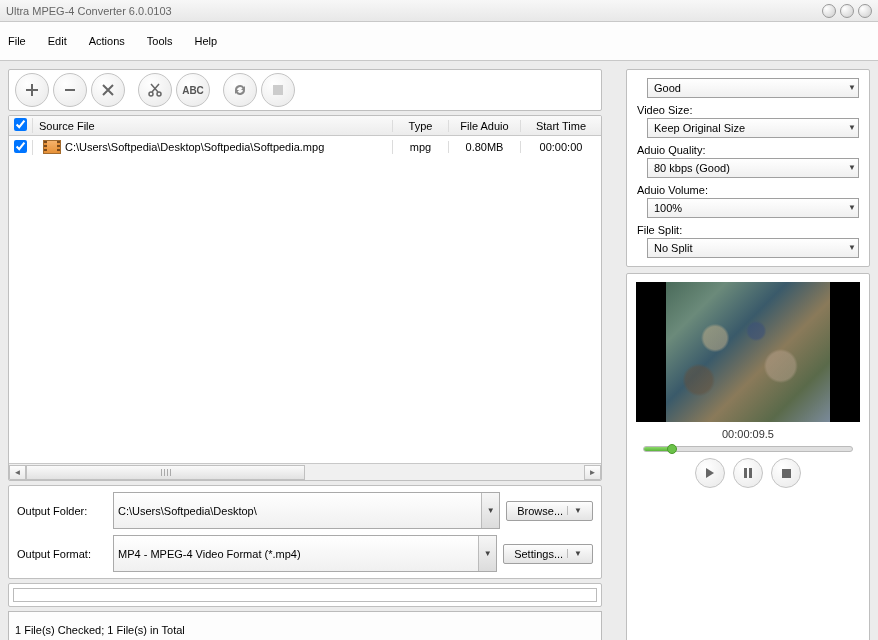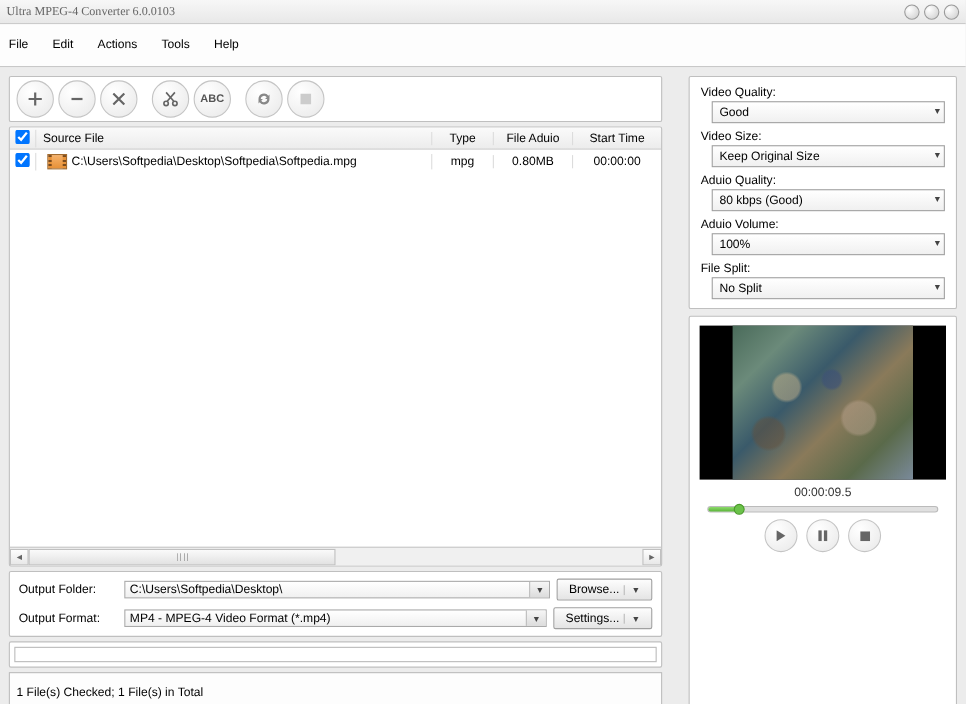--- a/index.html
+++ b/index.html
@@ -1,18 +1,18 @@
 <!DOCTYPE html>
 <html><head>
 <meta charset="utf-8">
 <style>
 * { box-sizing: border-box; margin: 0; padding: 0; }
 body { font-family: Tahoma, Arial, sans-serif; font-size: 11px; background: #ececec; width: 878px; height: 640px; overflow: hidden; }
 .titlebar { height: 22px; background: linear-gradient(#f7f7f7,#e8e8e8); border-bottom: 1px solid #c8c8c8; display: flex; align-items: center; padding: 0 6px; color: #666; font-size: 11px; }
-.titlebar .title { flex: 1; font-family: Liberation Serif, serif; }
+.titlebar .title { flex: 1; }
 .winbtns { display: flex; gap: 4px; }
 .winbtn { width: 14px; height: 14px; border-radius: 50%; background: radial-gradient(circle at 30% 30%, #fff, #ccc); border: 1px solid #999; }
 .menubar { height: 39px; background: #fdfdfd; border-bottom: 1px solid #c8c8c8; display: flex; align-items: center; padding: 0 8px; gap: 22px; }
 .menubar span { color: #000; cursor: default; }
 .app-body { display: flex; height: calc(640px - 44px); padding: 8px; gap: 24px; }
 .left { flex: 1; display: flex; flex-direction: column; gap: 4px; }
 .right { width: 244px; display: flex; flex-direction: column; gap: 6px; }
 .panel { background: #fff; border: 1px solid #bfbfbf; border-radius: 2px; }
 .toolbar { height: 42px; display: flex; align-items: center; padding: 0 6px; gap: 4px; }
 .tbtn { width: 34px; height: 34px; border-radius: 50%; background: radial-gradient(circle at 35% 30%, #fff, #e8e8e8); border: 1px solid #c4c4c4; display: flex; align-items: center; justify-content: center; font-size: 14px; color: #555; cursor: pointer; }
@@ -29,21 +29,21 @@
 .film-icon::before, .film-icon::after { content:""; position:absolute; top:0; bottom:0; width:3px; background: repeating-linear-gradient(#7a4a1c 0 2px,#e69138 2px 4px); }
 .film-icon::before { left:0; } .film-icon::after { right:0; }
 .scrollbar { height: 17px; background: #f0f0f0; border-top: 1px solid #c8c8c8; display: flex; align-items: center; }
 .sb-arrow { width: 17px; height: 15px; background: linear-gradient(#fdfdfd,#e8e8e8); border: 1px solid #c0c0c0; display:flex;align-items:center;justify-content:center;font-size:8px;color:#666; }
 .sb-track { flex: 1; height: 15px; position: relative; }
 .sb-thumb { position:absolute; left:0; width:50%; height:100%; background: linear-gradient(#fafafa,#e2e2e2); border:1px solid #c0c0c0; display:flex;align-items:center;justify-content:center; }
 .sb-grip { width:10px;height:7px;background:repeating-linear-gradient(90deg,#aaa 0 1px,transparent 1px 3px); }
 .output { padding: 6px 8px; display: flex; flex-direction: column; gap: 6px; }
 .orow { display: flex; align-items: center; gap: 6px; }
 .orow label { width: 90px; }
-.combo { flex: 1; height: 16px; border: 1px solid #aaa; background: linear-gradient(#fff,#f0f0f0); display: flex; align-items: center; padding: 0 4px; position: relative; }
+.combo { flex: 1; height: 37px; border: 1px solid #aaa; background: linear-gradient(#fff,#f0f0f0); display: flex; align-items: center; padding: 0 4px; position: relative; }
 .combo .arrow { position: absolute; right: 0; top: 0; width: 18px; height: 100%; background: linear-gradient(#f6f6f6,#dcdcdc); border-left: 1px solid #bbb; display:flex;align-items:center;justify-content:center;font-size:8px;color:#444; }
 .btn { height: 20px; padding: 0 10px; background: linear-gradient(#fdfdfd,#e4e4e4); border: 1px solid #a0a0a0; border-radius: 2px; display:flex;align-items:center; gap:4px; cursor:pointer; }
 .btn .dd { border-left:1px solid #bbb; padding-left:6px; font-size:8px; color:#444; }
 .progress { height: 14px; border: 1px solid #bbb; background: #fff; }
 .status { height: 38px; border: 1px solid #bbb; background: #fdfdfd; display:flex; align-items:center; padding: 0 6px; }
 .settings { padding: 8px 10px; display:flex; flex-direction: column; gap: 6px; }
 .srow label { display:block; margin-bottom: 2px; }
 .select { height: 20px; border: 1px solid #a0a0a0; background: linear-gradient(#fff,#f0f0f0); display: flex; align-items: center; padding: 0 6px; position: relative; margin-left: 10px; }
 .select .arrow { position:absolute; right:2px; top:4px; font-size:8px; color:#444; }
 .preview { padding: 8px; display:flex; flex-direction:column; align-items:center; gap:6px; flex:1; }
@@ -191,21 +191,20 @@
     </div>
 
     <div class="status">
       <span>1 File(s) Checked; 1 File(s) in Total</span>
     </div>
   </div>
 
   <div class="right">
     <div class="panel settings">
       <div class="srow">
-        <label>Video Quality:</label>
         <div class="select">
             <span>Good</span>
             <span class="arrow">▼</span>
           </div>
       </div>
       <div class="srow">
         <label>Video Size:</label>
         <div class="select">
             <span>Keep Original Size</span>
             <span class="arrow">▼</span>

